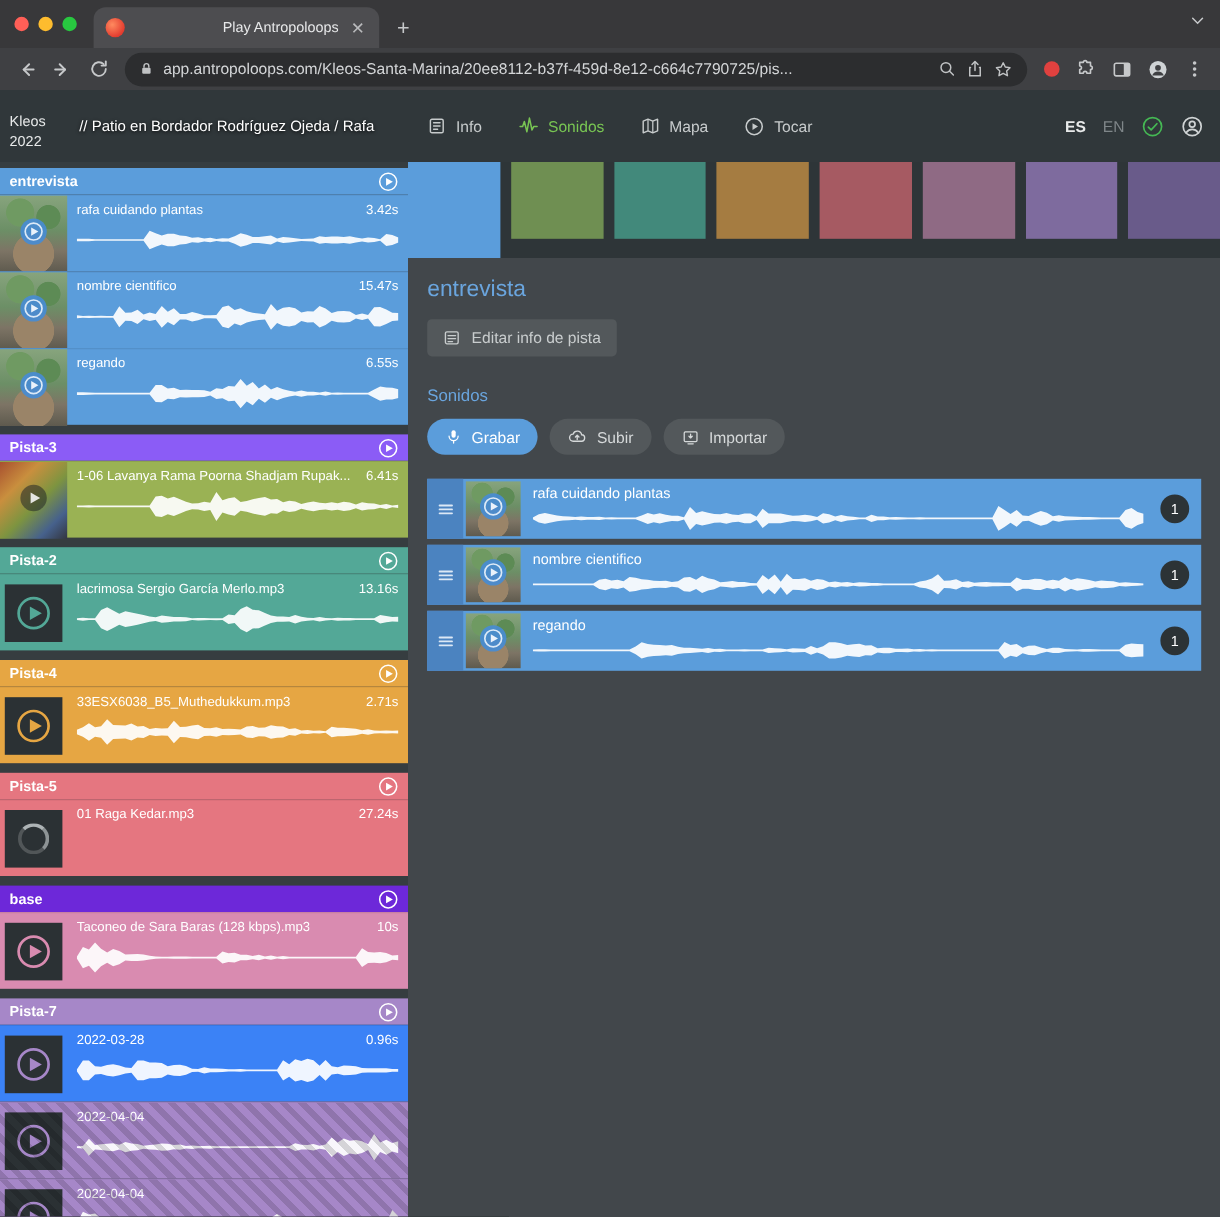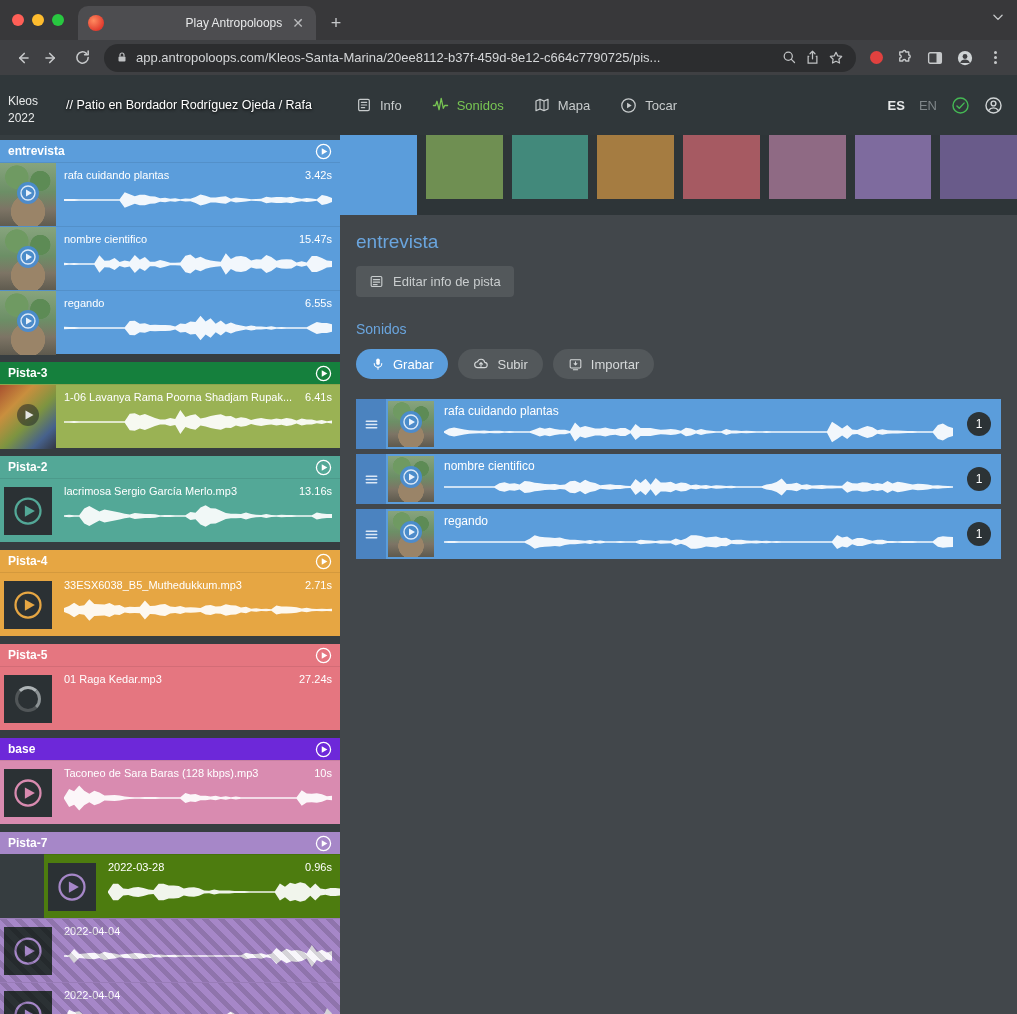--- a/index.html
+++ b/index.html
@@ -318,21 +318,21 @@
               </div>
               <div class="clip-wave">
                 <svg width="268" height="30" viewBox="0 0 268 30" preserveAspectRatio="none" style="display:block">
                   <polygon points="0.0,13.8 5.1,13.9 10.1,14.0 15.2,14.3 20.2,14.3 25.3,14.3 30.3,14.3 35.4,14.3 40.5,14.3 45.5,14.3 50.6,14.3 55.6,14.3 60.7,14.3 65.7,7.9 70.8,7.8 75.8,10.7 80.9,10.2 86.0,12.0 91.0,11.8 96.1,11.9 101.1,12.0 106.2,12.2 111.2,13.5 116.3,10.6 121.4,11.1 126.4,8.6 131.5,9.1 136.5,2.8 141.6,8.4 146.6,5.3 151.7,10.8 156.8,7.4 161.8,11.5 166.9,9.4 171.9,11.4 177.0,12.6 182.0,13.5 187.1,12.4 192.2,13.4 197.2,13.5 202.3,14.1 207.3,13.3 212.4,14.2 217.4,14.1 222.5,14.3 227.5,14.3 232.6,14.3 237.7,14.3 242.7,14.3 247.8,11.5 252.8,9.0 257.9,10.0 262.9,10.1 268.0,11.3 268.0,18.7 262.9,19.9 257.9,20.0 252.8,21.0 247.8,18.5 242.7,15.7 237.7,15.7 232.6,15.7 227.5,15.7 222.5,15.7 217.4,15.9 212.4,15.8 207.3,16.7 202.3,15.9 197.2,16.5 192.2,16.6 187.1,17.6 182.0,16.5 177.0,17.4 171.9,18.6 166.9,20.6 161.8,18.5 156.8,22.6 151.7,19.2 146.6,24.7 141.6,21.6 136.5,27.2 131.5,20.9 126.4,21.4 121.4,18.9 116.3,19.4 111.2,16.5 106.2,17.8 101.1,18.0 96.1,18.1 91.0,18.2 86.0,18.0 80.9,19.8 75.8,19.3 70.8,22.2 65.7,22.1 60.7,15.7 55.6,15.7 50.6,15.7 45.5,15.7 40.5,15.7 35.4,15.7 30.3,15.7 25.3,15.7 20.2,15.7 15.2,15.7 10.1,16.0 5.1,16.1 0.0,16.2" fill="rgba(255,255,255,0.92)"></polygon>
                 </svg>
               </div>
             </div>
           </div>
         </section>
         <section class="track">
-          <div class="track-header" style="background: #15803d; padding-left: 8px;">
+          <div class="track-header" style="background: #8b5cf6; padding-left: 8px;">
             <span class="track-name">Pista-3</span>
             <span class="play-circle">
               <svg viewBox="0 0 24 24" width="17" height="17">
                 <circle cx="12" cy="12" r="10" fill="none" stroke="currentColor" stroke-width="1.8"></circle>
                 <path d="M9.5 7.5l8 4.5-8 4.5z" fill="currentColor"></path>
               </svg>
             </span>
           </div>
           <div class="clip" style="background: rgb(154, 178, 84);">
             <div class="clip-thumb">
@@ -479,21 +479,21 @@
         <section class="track">
           <div class="track-header" style="background: rgb(166, 135, 200);">
             <span class="track-name">Pista-7</span>
             <span class="play-circle">
               <svg viewBox="0 0 24 24" width="17" height="17">
                 <circle cx="12" cy="12" r="10" fill="none" stroke="currentColor" stroke-width="1.8"></circle>
                 <path d="M9.5 7.5l8 4.5-8 4.5z" fill="currentColor"></path>
               </svg>
             </span>
           </div>
-          <div class="clip" style="background: #4d7c0f; margin-left: 44px;">
+          <div class="clip" style="background: #3b82f6;">
             <div class="clip-thumb">
               <span class="thumb-inset" style="color:#a687c8">
                 <svg viewBox="0 0 24 24" width="30" height="30">
                   <circle cx="12" cy="12" r="10" fill="none" stroke="currentColor" stroke-width="1.8"></circle>
                   <path d="M9.5 7.5l8 4.5-8 4.5z" fill="currentColor"></path>
                 </svg>
               </span>
             </div>
             <div class="clip-body">
               <div class="clip-top">

